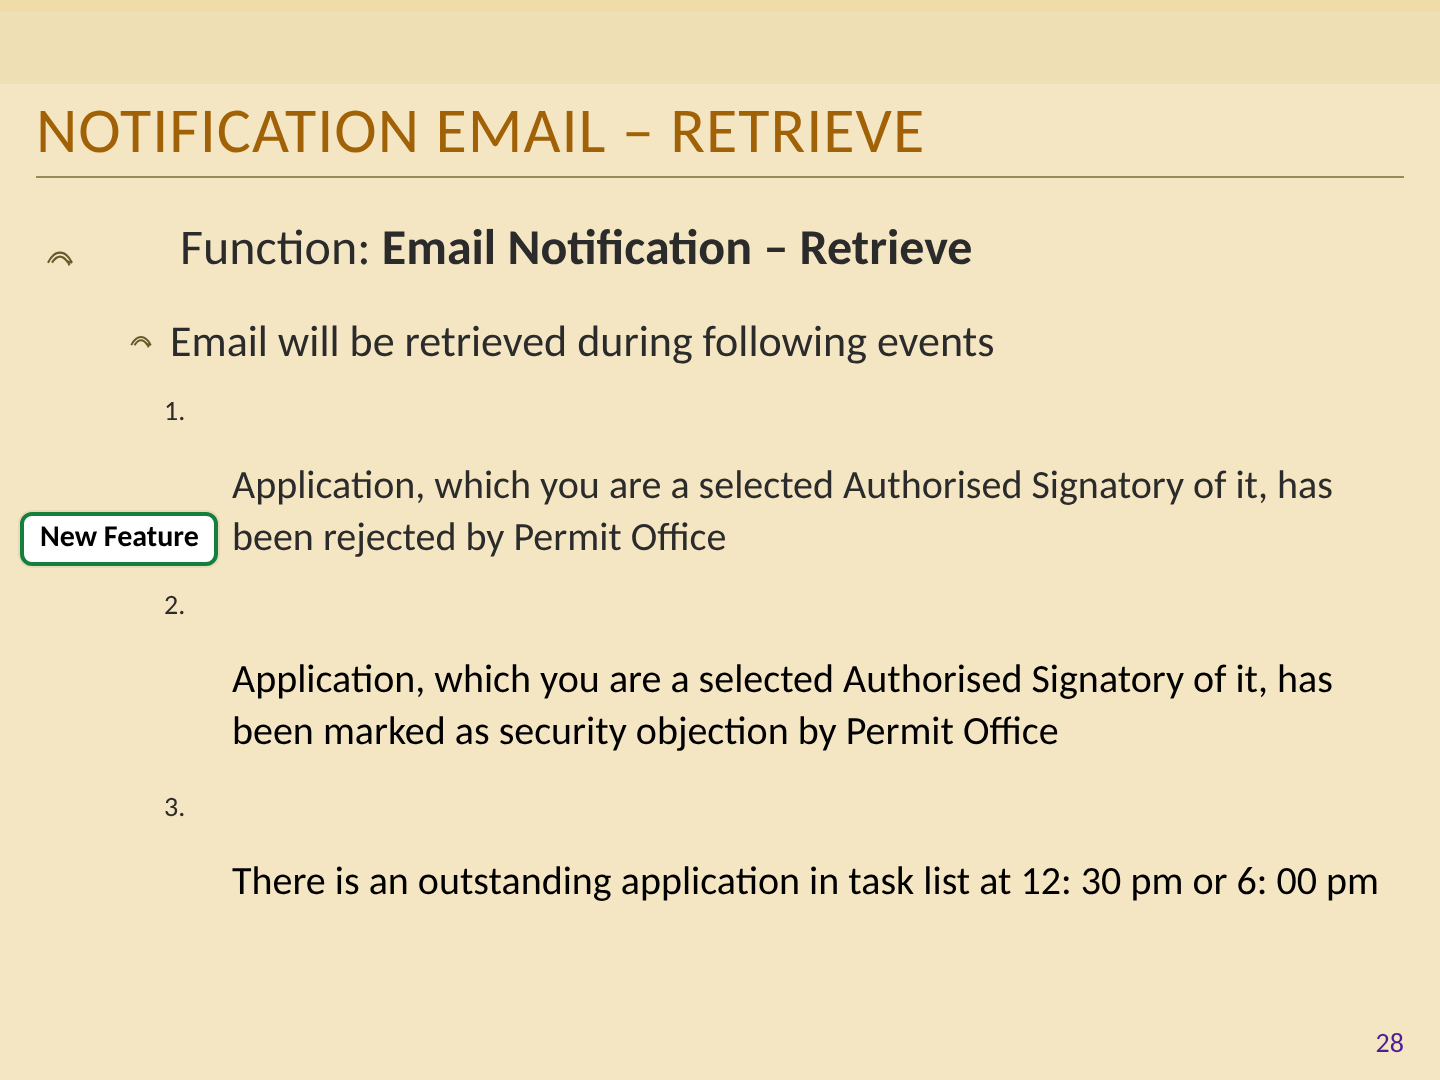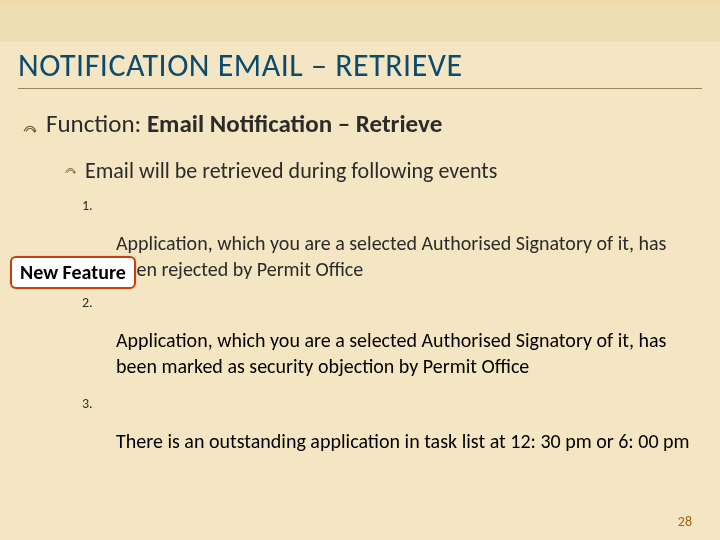--- a/index.html
+++ b/index.html
@@ -31,21 +31,21 @@
     background: #eedfb4;
   }
   .heading {
     position: absolute;
     top: 46px;
     left: 18px;
     right: 18px;
     font-size: 32px;
     font-weight: 400;
     letter-spacing: 0.5px;
-    color: #0c4a6e;
+    color: #a16207;
     padding-bottom: 2px;
   }
   .heading-rule {
     position: absolute;
     top: 88px;
     left: 18px;
     right: 18px;
     height: 1px;
     background: #9a8a5a;
   }
@@ -55,20 +55,21 @@
     left: 22px;
     right: 24px;
     color: #2b2b2b;
   }
   .lvl1 {
     display: flex;
     align-items: flex-start;
     font-size: 25px;
     line-height: 1.25;
     margin-bottom: 6px;
+    gap: 44px;
   }
   .lvl1 .bullet-icon {
     flex: 0 0 auto;
     margin-right: 8px;
     margin-top: 6px;
   }
   .lvl1 .label { font-weight: 400; }
   .lvl1 .bold { font-weight: 700; }
   .lvl2 {
     display: flex;
@@ -100,35 +101,35 @@
     color: #2b2b2b;
   }
   .numitem .txt {
     flex: 1 1 auto;
     margin-top: 37px;
   }
   .new-feature {
     position: absolute;
     top: 256px;
     left: 10px;
-    font-size: 20px;
+    font-size: 15px;
     font-weight: 700;
     color: #000;
     background: #fff;
-    border: 2px solid #c2410c;
+    border: 2px solid #15803d;
     border-radius: 6px;
     padding: 2px 8px 3px 8px;
     box-shadow: 0 0 0 1px rgba(0,0,0,0.05);
   }
   .page-num {
     position: absolute;
-    right: 28px;
+    right: 18px;
     bottom: 10px;
     font-size: 14px;
-    color: #a16207;
+    color: #4c1d95;
   }
   .flourish {
     width: 16px;
     height: 16px;
   }
 </style>
 </head>
 <body>
 
 <div class="slide">

